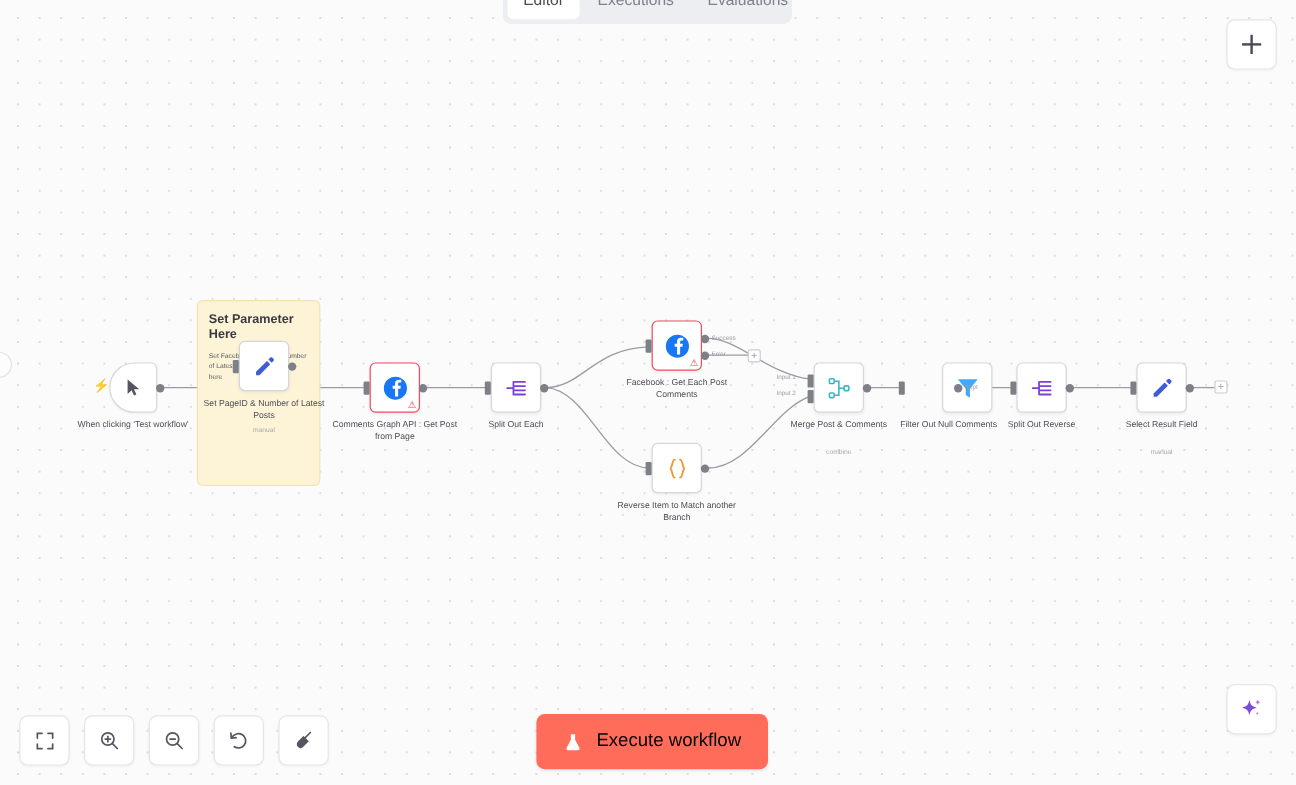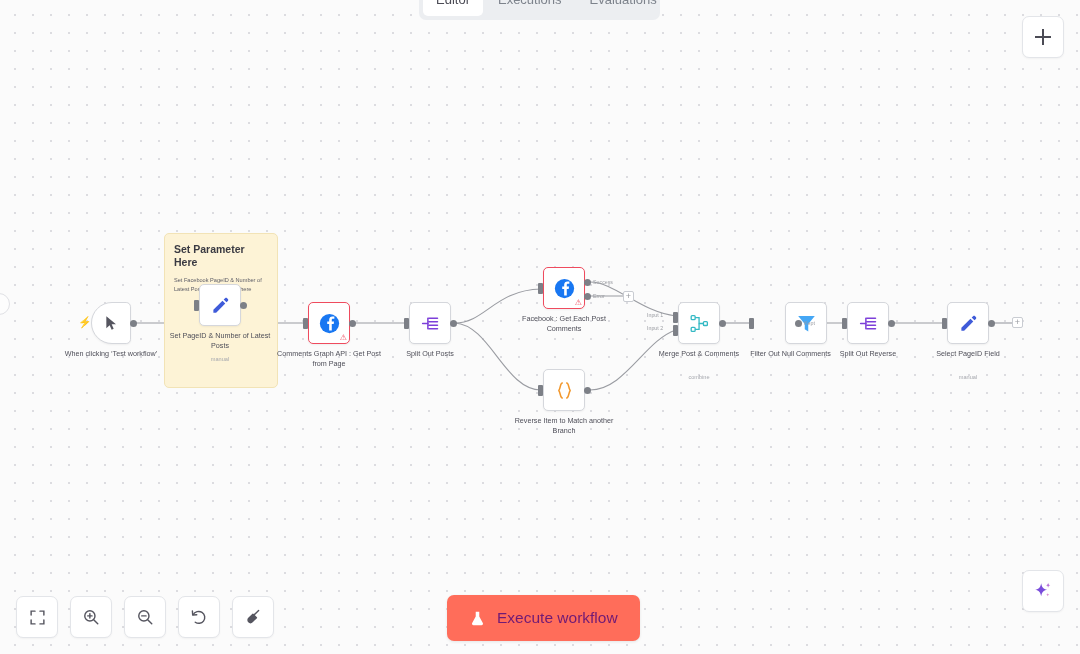--- a/index.html
+++ b/index.html
@@ -84,37 +84,37 @@
   }
   .tool-btn svg { display: block; }
 
   
   .execute-btn {
     position: absolute;
     left: 447px; bottom: 13px;
     height: 46px;
     padding: 0 22px;
     background: #ff6d5a;
-    color: #701a75;
+    color: #000000;
     border: none;
     border-radius: 7px;
     font-size: 15.5px;
     font-family: "Liberation Sans", sans-serif;
     display: flex; align-items: center; gap: 11px;
     cursor: pointer;
     z-index: 25;
     box-shadow: 0 1px 3px rgba(0,0,0,0.09);
   }
   #wires { position: absolute; inset: 0; width: 1080px; height: 654px; z-index: 6; pointer-events: none; }
 
   
   .sticky {
     position: absolute;
-    left: 164px; top: 233px;
-    width: 114px; height: 155px;
+    left: 164px; top: 250px;
+    width: 103px; height: 155px;
     background: #fdf3d6;
     border: 1px solid #f2e3b6;
     border-radius: 5px;
     padding: 9px 9px 0 9px;
     z-index: 7;
   }
   .sticky-title { font-size: 10.5px; font-weight: bold; color: #3a3a42; line-height: 1.25; }
   .sticky-body { margin-top: 7px; font-size: 5.6px; color: #5c5c66; line-height: 1.55; }
 
   
@@ -297,21 +297,21 @@
           <path d="M3 12 L9 12"></path>
           <path d="M9 6 L9 18"></path>
           <path d="M10 6 L20 6"></path>
           <path d="M10 10 L20 10"></path>
           <path d="M10 14 L20 14"></path>
           <path d="M10 18 L20 18"></path>
         </g>
       </svg>
     </div>
     <div class="port" style="left:41px; top:17.5px;"></div>
-    <div class="node-label">Split Out Posts</div>
+    <div class="node-label">Split Out Each</div>
   </div>
 
   <div class="node" style="left:543px; top:267px;">
     <div class="port in" style="left:-5px; top:15.5px;"></div>
     <div class="node-box err">
       <svg width="21" height="21" viewBox="0 0 24 24">
         <circle cx="12" cy="12" r="11" fill="#1877f2"></circle>
         <path d="M14.6 12.6h2.2l.35-2.9h-2.55V8.05c0-.84.23-1.41 1.43-1.41h1.53V4.05a20 20 0 0 0-2.23-.11c-2.2 0-3.71 1.35-3.71 3.82V9.7H9.4v2.9h2.22v7.3h2.98z" fill="#ffffff"></path>
       </svg>
       <span class="warn">⚠</span>
@@ -392,21 +392,21 @@
 
   <div class="node" style="left:947px; top:302px;">
     <div class="port in" style="left:-5px; top:15.5px;"></div>
     <div class="node-box">
       <svg width="19" height="19" viewBox="0 0 24 24">
         <path d="M3 17.5 L14.5 6 L18 9.5 L6.5 21 L3 21 Z" fill="#3f5bd9"></path>
         <path d="M16 4.5 L17.8 2.7 C18.5 2 19.6 2 20.3 2.7 L21.3 3.7 C22 4.4 22 5.5 21.3 6.2 L19.5 8 Z" fill="#3f5bd9"></path>
       </svg>
     </div>
     <div class="port" style="left:41px; top:17.5px;"></div>
-    <div class="node-label">Select PageID Field</div>
+    <div class="node-label">Select Result Field</div>
     <div class="node-sublabel">manual</div>
   </div>
 
   <div class="wire-plus" style="left:1012px; top:317px;">+</div>
 
   <div class="tabbar">
     <div class="tab active">Editor</div>
     <div class="tab">Executions</div>
     <div class="tab">Evaluations</div>
   </div>

